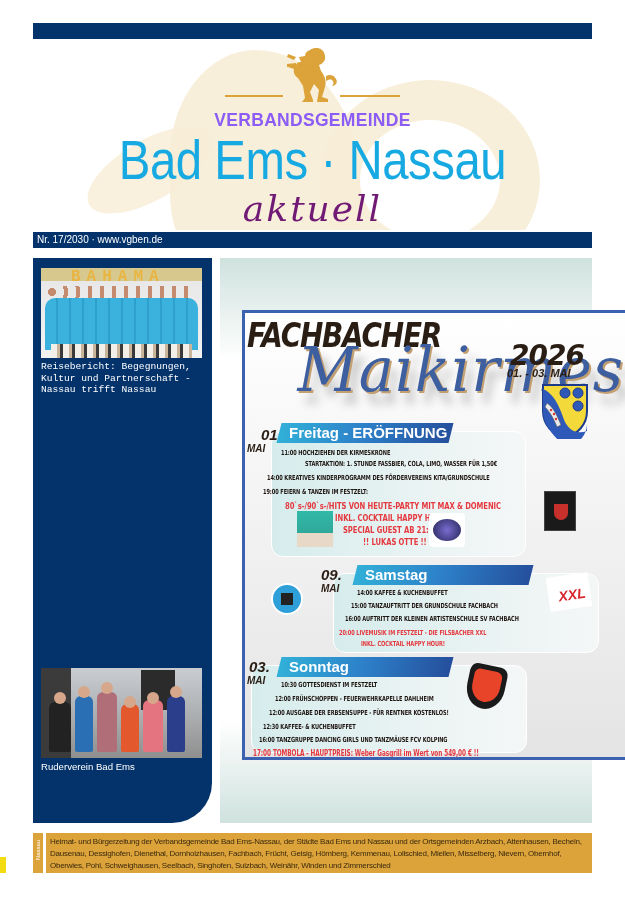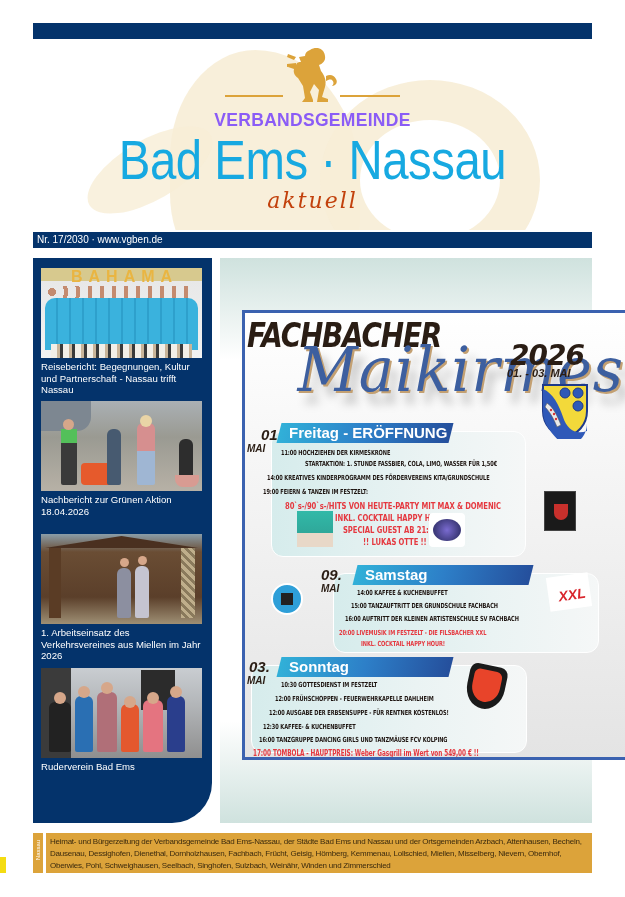--- a/index.html
+++ b/index.html
@@ -15,21 +15,21 @@
   .watermark .blob2 { position: absolute; left: 260px; top: 40px; width: 220px; height: 200px; border-radius: 50%; border: 40px solid #f7edd6; opacity: .9; }
   .watermark .blob3 { position: absolute; left: 20px; top: 100px; width: 140px; height: 60px; border-radius: 50%; background: #f7edd6; opacity: .8; transform: rotate(-30deg); }
 
   
   .masthead { position: absolute; left: 33px; top: 40px; width: 559px; height: 190px; text-align: center; }
   .lion { position: absolute; left: 247px; top: 6px; width: 64px; height: 62px; }
   .rule-left { position: absolute; left: 192px; top: 55px; width: 58px; height: 1.5px; background: #dca33a; }
   .rule-right { position: absolute; left: 307px; top: 55px; width: 60px; height: 1.5px; background: #dca33a; }
   .vg { position: absolute; left: 0; width: 100%; top: 70px; font-size: 17.5px; font-weight: bold; color: #8b5cf6; letter-spacing: 0.3px; }
   .title { position: absolute; left: 0; width: 100%; top: 90px; font-size: 55px; color: #17a9e1; font-weight: normal; letter-spacing: -0.5px; line-height: 60px; transform: scaleX(0.86); }
-  .aktuell { position: absolute; left: 0; width: 100%; top: 148px; font-family: "DejaVu Serif", serif; font-style: italic; font-size: 22px; color: #c2410c; letter-spacing: 2px; }
+  .aktuell { position: absolute; left: 0; width: 100%; top: 148px; font-family: "DejaVu Serif", serif; font-style: italic; font-size: 36px; color: #701a75; letter-spacing: 2px; }
 
   
   .info-bar { position: absolute; left: 33px; top: 232px; width: 559px; height: 16px; background: #04336b; color: #fff; font-size: 10px; line-height: 16px; padding: 0 4px; display: flex; justify-content: space-between; }
 
   
   .sidebar { position: absolute; left: 33px; top: 258px; width: 179px; height: 565px; background: #04336b; border-bottom-right-radius: 40px; }
   .news-item { position: absolute; left: 8px; width: 161px; }
   .news-photo { width: 161px; height: 90px; position: relative; overflow: hidden; }
   .news-caption { color: #fff; font-size: 9.6px; line-height: 11.5px; margin-top: 3px; }
 
@@ -80,58 +80,31 @@
   <div class="vg">VERBANDSGEMEINDE</div>
   <div class="title">Bad Ems · Nassau</div>
   <div class="aktuell">aktuell</div>
 </div>
 
 <div class="info-bar">
   <span>Nr. 17/2030 · www.vgben.de</span>
 </div>
 
 <div class="sidebar">
-  <div class="news-item" style="top:10px;">
+  <div class="news-item" style="top:10px;font-family:Liberation Mono, monospace;">
     <div class="news-photo photo1">
       <div style="position:absolute;left:30px;top:0;font-weight:bold;color:#e9b542;font-size:16px;letter-spacing:6px;">BAHAMA</div>
       <div style="position:absolute;left:4px;right:4px;bottom:8px;height:52px;background:repeating-linear-gradient(90deg,#3ab2dd 0 11px,#2ea0cc 11px 13px);border-radius:10px 10px 0 0;"></div>
       <div style="position:absolute;left:10px;right:10px;bottom:0;height:14px;background:repeating-linear-gradient(90deg,#f2efe8 0 6px,#c9b59a 6px 9px,#3a3a3a 9px 12px);"></div>
       <div style="position:absolute;left:6px;right:6px;top:18px;height:12px;background:repeating-radial-gradient(circle at 5px 6px,#c48b6f 0 4px,transparent 4px 12px);"></div>
     </div>
     <div class="news-caption">Reisebericht: Begegnungen, Kultur und Partnerschaft - Nassau trifft Nassau</div>
   </div>
 
-  <div class="news-item" style="top:143px;">
-    <div class="news-photo photo2">
-      <div style="position:absolute;left:0;top:0;width:50px;height:30px;background:#7d8791;border-radius:0 0 14px 0;"></div>
-      <div class="person" style="left:20px;width:16px;height:50px;background:#3a3a3a;"></div>
-      <div style="position:absolute;left:20px;top:28px;width:16px;height:14px;background:#53c05a;"></div>
-      <div class="head" style="left:22px;top:18px;width:11px;height:11px;"></div>
-      <div style="position:absolute;left:40px;bottom:6px;width:38px;height:22px;background:#e65a2c;border-radius:4px;"></div>
-      <div class="person" style="left:66px;width:14px;height:56px;background:#475a70;"></div>
-      <div class="person" style="left:96px;width:18px;height:62px;background:linear-gradient(180deg,#d68f8f 0 45%,#9fb6d3 45%);"></div>
-      <div class="head" style="left:99px;top:14px;width:12px;height:12px;background:#e9d4a6;"></div>
-      <div class="person" style="left:138px;width:14px;height:46px;background:#2d2d2d;"></div>
-      <div style="position:absolute;left:134px;bottom:4px;width:24px;height:12px;background:#d89b92;border-radius:0 0 8px 8px;"></div>
-    </div>
-    <div class="news-caption">Nachbericht zur Grünen Aktion 18.04.2026</div>
-  </div>
-
-  <div class="news-item" style="top:276px;">
-    <div class="news-photo photo3">
-      <div style="position:absolute;left:4px;right:4px;top:2px;height:12px;background:#4a3020;clip-path:polygon(0 100%,50% 0,100% 100%);"></div>
-      <div style="position:absolute;left:8px;top:14px;width:12px;height:70px;background:#5a3c25;"></div>
-      <div style="position:absolute;left:140px;top:14px;width:14px;height:70px;background:repeating-linear-gradient(45deg,#bfae8b 0 3px,#8a7a5c 3px 6px);"></div>
-      <div class="person" style="left:76px;width:14px;height:50px;background:#8c8fa0;"></div>
-      <div class="head" style="left:79px;top:24px;width:9px;height:9px;"></div>
-      <div class="person" style="left:94px;width:14px;height:52px;background:#c5c4d0;"></div>
-      <div class="head" style="left:97px;top:22px;width:9px;height:9px;"></div>
-    </div>
-    <div class="news-caption">1. Arbeitseinsatz des Verkehrsvereines aus Miellen im Jahr 2026</div>
-  </div>
+
 
   <div class="news-item" style="top:410px;">
     <div class="news-photo photo4">
       <div style="position:absolute;left:0;top:0;width:30px;height:90px;background:#3b3b3b;"></div>
       <div style="position:absolute;left:100px;top:2px;width:34px;height:40px;background:#2b2b2b;"></div>
       <div class="person" style="left:8px;width:22px;height:50px;background:#222;"></div>
       <div class="head" style="left:13px;top:24px;width:12px;height:12px;"></div>
       <div class="person" style="left:34px;width:18px;height:56px;background:#2a6fb3;"></div>
       <div class="head" style="left:37px;top:18px;width:12px;height:12px;"></div>
       <div class="person" style="left:56px;width:20px;height:60px;background:#b06f78;"></div>

